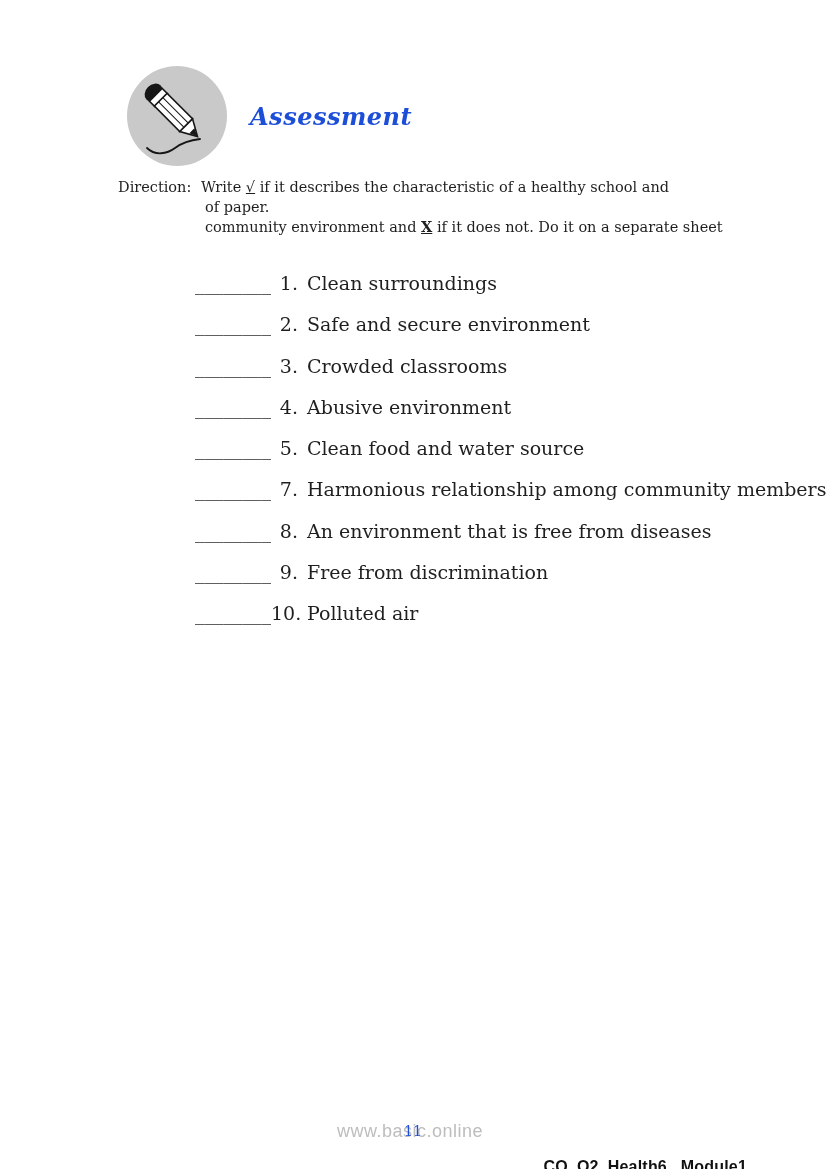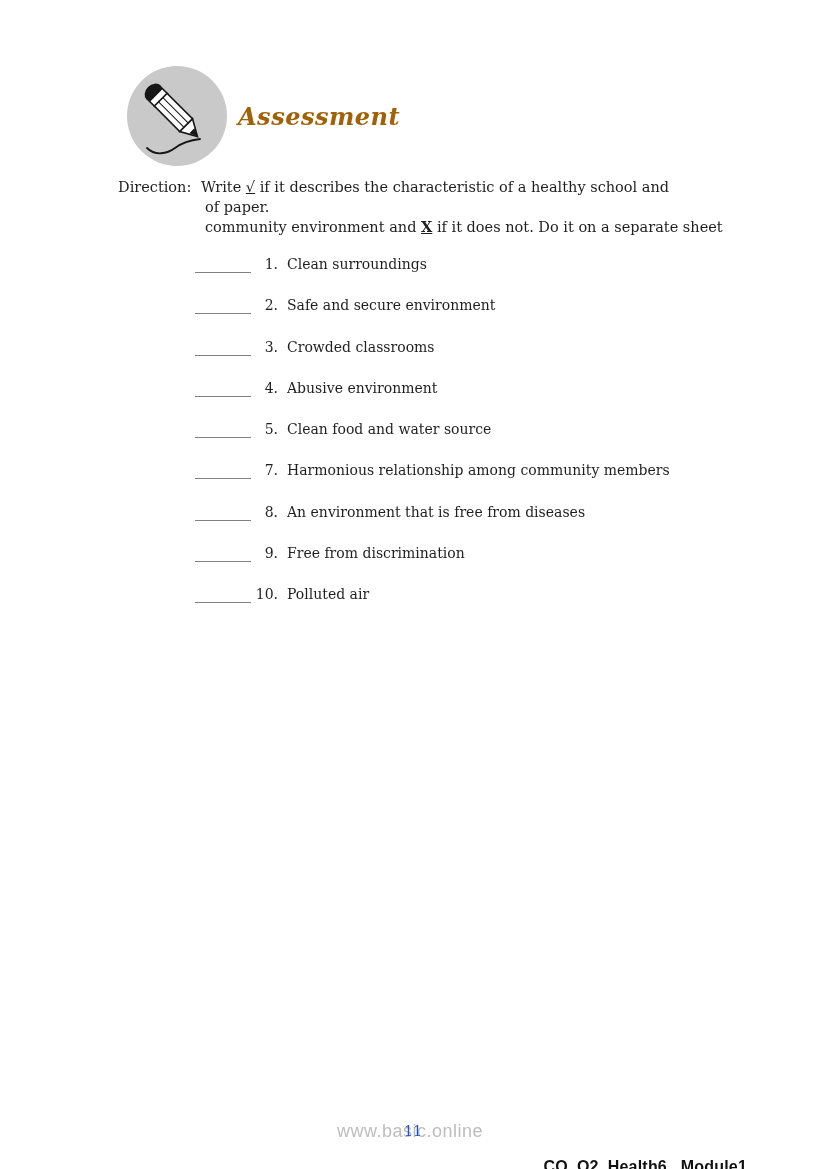--- a/index.html
+++ b/index.html
@@ -8,36 +8,36 @@
     width:826px;height:1169px;
     background:#ffffff;
     font-family:"DejaVu Serif", serif;
     color:#1f1f1f;
     overflow:hidden;
   }
 
   
   .icon-wrap{position:absolute;left:127px;top:66px;width:100px;height:100px;}
   .page-title{
-    position:absolute;left:238px;top:102px;
+    position:absolute;left:250px;top:102px;
     font-size:24px;font-weight:bold;font-style:italic;
-    letter-spacing:0.5px;color:#a16207;
+    letter-spacing:0.5px;color:#1d4ed8;
   }
 
   
   .direction{position:absolute;left:100px;top:177px;font-size:14.5px;line-height:20px;}
   .direction-row{display:flex;margin-left:18px;}
   .direction-label{width:73px;flex:0 0 73px;}
   .direction-lines{margin-left:10px;}
   .dl2{margin-left:4px;}
   .check-mark{text-decoration:underline;}
   .x-mark{font-weight:bold;text-decoration:underline;}
 
   
-  .items{position:absolute;left:195px;top:256px;font-size:14px;}
+  .items{position:absolute;left:195px;top:272px;font-size:19px;}
   .item-row{height:22px;margin-bottom:19.3px;white-space:nowrap;}
   .blank{display:inline-block;letter-spacing:0;}
   .item-num{display:inline-block;width:27px;text-align:right;}
   .item-text{margin-left:9px;}
 
   
   .closing{position:absolute;left:192px;top:884px;font-size:14.5px;}
 
   
   .watermark{

